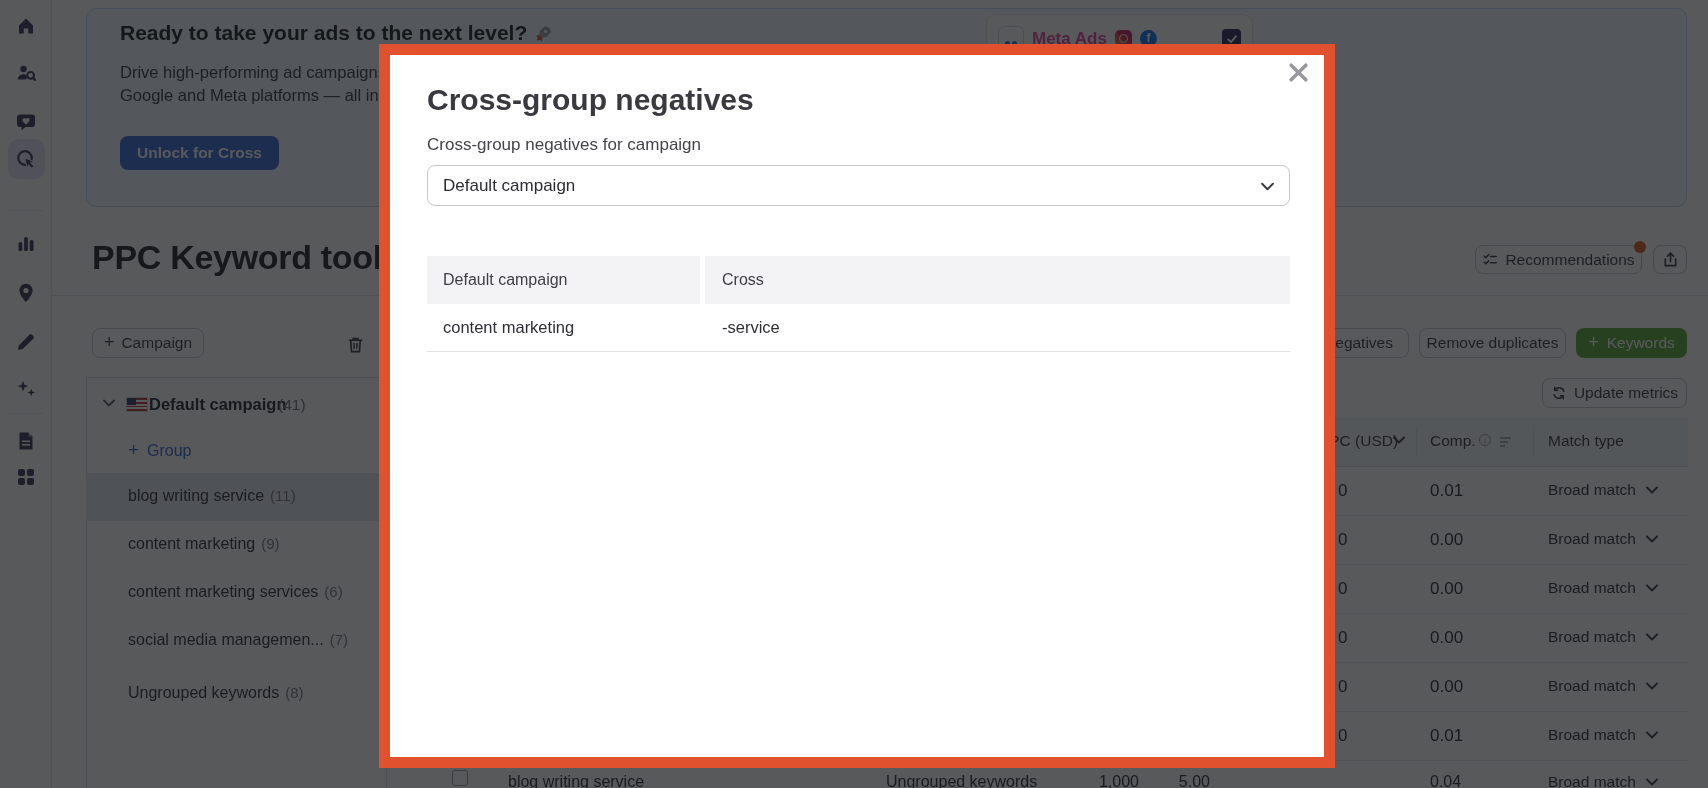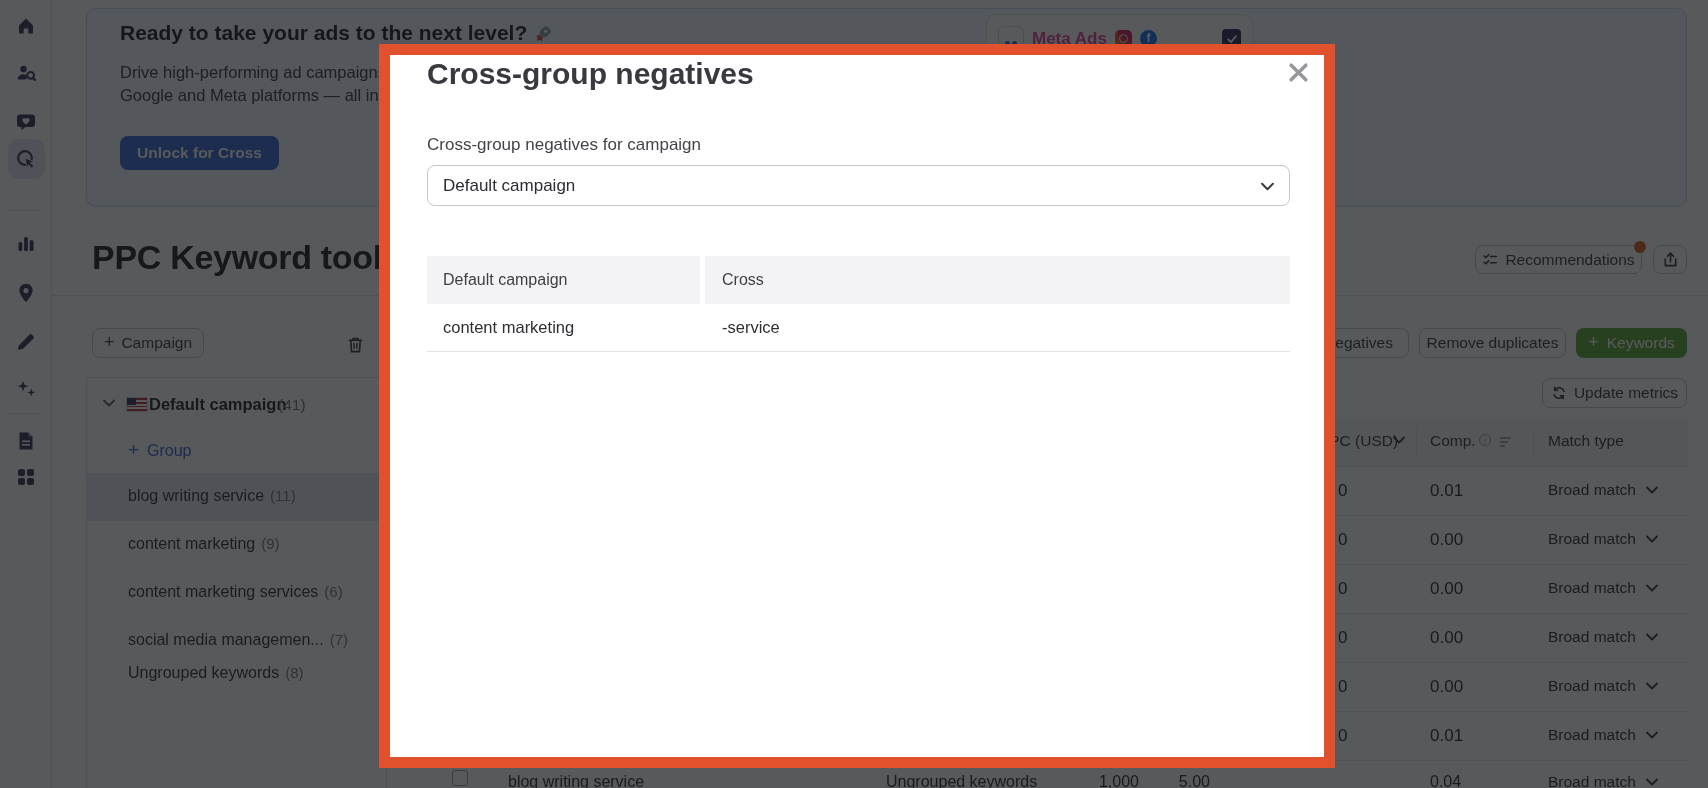--- a/index.html
+++ b/index.html
@@ -69,21 +69,21 @@
   .kw-match { position:absolute; left:1161px; top:14px; font-size:15.5px; color:#34343a; display:flex; align-items:center; gap:10px; cursor:pointer; }
   .chev { color:#3a3a40; }
   #kw-partial-checkbox { position:absolute; left:65px; top:9px; width:16px; height:16px; border:1.5px solid #9a9aa0; border-radius:3px; background:#fff; cursor:pointer; }
   .pr-text { position:absolute; top:12px; font-size:16px; color:#2f2f35; white-space:nowrap; }
   .pr-num { position:absolute; top:12px; font-size:16px; color:#2f2f35; text-align:right; }
 
   
   #overlay { position:absolute; left:0; top:0; width:1708px; height:788px; background:rgba(16,18,22,0.70); z-index:50; }
   #modal { position:absolute; left:379px; top:44px; width:956px; height:724px; background:#fff; border:11px solid #e2512e; z-index:100; }
   #modal-close { position:absolute; right:10px; top:2px; width:30px; height:30px; background:none; border:none; cursor:pointer; color:#97979d; padding:4px; }
-  #modal-title { position:absolute; left:37px; top:2px; font-size:30px; font-weight:600; color:#3a393f; }
+  #modal-title { position:absolute; left:37px; top:28px; font-size:30px; font-weight:600; color:#3a393f; }
   #modal-select-label { position:absolute; left:37px; top:80px; font-size:17px; color:#454349; }
   #modal-select { position:absolute; left:37px; top:110px; width:863px; height:41px; border:1px solid #c6c6cc; border-radius:8px; background:#fff; cursor:pointer; }
   #modal-select-value { position:absolute; left:15px; top:10px; font-size:17px; color:#2d2c32; }
   #modal-select-chevron { position:absolute; right:15px; top:16px; color:#3a3a40; }
   #modal-found { position:absolute; left:37px; top:170px; font-size:17.5px; font-weight:700; color:#2c2b31; }
   #modal-table { position:absolute; left:37px; top:201px; width:863px; }
   #mt-head { display:flex; gap:5px; height:48px; }
   .mt-hcell { background:#f3f3f5; height:48px; display:flex; align-items:center; padding-left:16px; font-size:16px; color:#3f3e44; }
   #mt-hcell1 { width:273px; }
   #mt-hcell2 { flex:1; padding-left:17px; }
@@ -300,21 +300,21 @@
     </div>
     <div class="group-row" style="top:143px">
       <span class="gname"><span>content marketing</span><span class="gcount">(9)</span></span>
     </div>
     <div class="group-row" style="top:191px">
       <span class="gname"><span>content marketing services</span><span class="gcount">(6)</span></span>
     </div>
     <div class="group-row" style="top:239px">
       <span class="gname"><span>social media managemen...</span><span class="gcount">(7)</span></span>
     </div>
-    <div class="group-row" style="top:272px">
+    <div class="group-row" style="top:292px">
       <span class="gname"><span>Ungrouped keywords</span><span class="gcount">(8)</span></span>
     </div>
   </aside>
 
   <div id="kw-header">
     <span class="kw-h-label" style="left:931px">CPC (USD)</span>
     <span class="kw-h-label" style="left:1006px; top:19px">
       <svg viewBox="0 0 12 8" width="12" height="8">
           <path d="M1 1.5 L6 6.5 L11 1.5" stroke="#3a3a40" stroke-width="1.8" fill="none" stroke-linecap="round" stroke-linejoin="round"></path>
         </svg>

